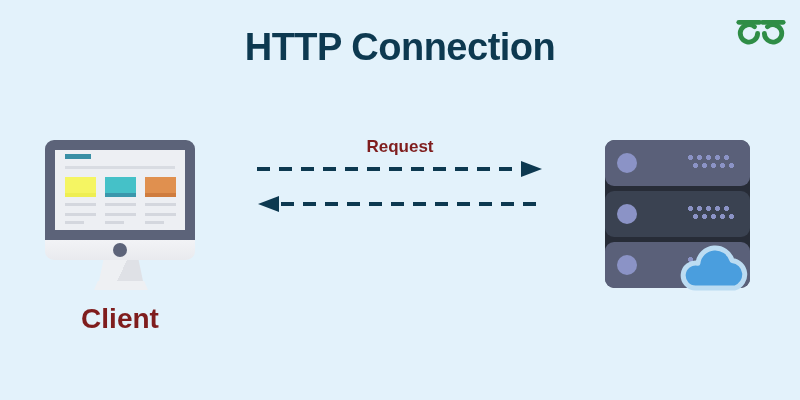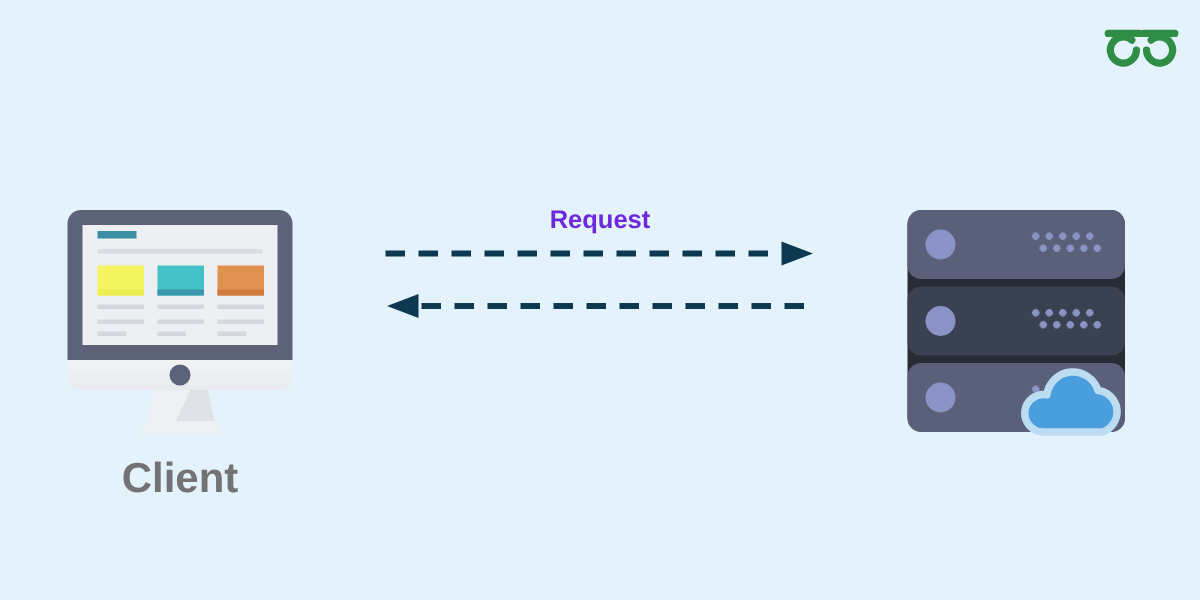--- a/index.html
+++ b/index.html
@@ -31,45 +31,46 @@
   .monitor-chin{position:absolute;left:45px;top:240px;width:150px;height:20px;
     background:linear-gradient(#f2f3f6,#e9eaee);border-radius:0 0 9px 9px;}
   .power-dot{position:absolute;left:68px;top:3px;width:14px;height:14px;border-radius:50%;background:#5c6379;}
   .stand-neck{position:absolute;left:99px;top:260px;width:44px;height:21px;
     background:linear-gradient(115deg,#eef0f3 52%,#dfe1e6 52%);
     clip-path:polygon(10% 0,90% 0,100% 100%,0 100%);}
   .stand-base{position:absolute;left:94px;top:281px;width:54px;height:9px;
     background:#eef0f3;clip-path:polygon(7% 0,93% 0,100% 100%,0 100%);}
   
   .arrow-group{position:absolute;left:255px;width:290px;}
-  .arrow-label{text-align:center;font-size:17px;font-weight:600;color:#6d28d9;height:22px;line-height:22px;}
+  .arrow-label{text-align:center;font-size:17px;font-weight:600;color:#7f1d1d;height:22px;line-height:22px;}
   .arrow-group svg{display:block;margin-top:2px;}
   .dash{stroke:#0d3950;stroke-width:4;stroke-dasharray:13 9;fill:none;}
   .head{fill:#0d3950;}
   
   .server-stack{position:absolute;left:605px;top:140px;width:145px;height:148px;
     background:#272c37;border-radius:10px;display:flex;flex-direction:column;gap:5px;}
   .server-unit{position:relative;height:46px;border-radius:9px;background:#5a6079;}
   .server-unit.dark{background:#3a4251;}
   .server-knob{position:absolute;left:12px;top:13px;width:20px;height:20px;border-radius:50%;background:#8b93c6;}
   .dots{position:absolute;right:15px;top:15px;}
   .dot-row{height:5px;width:44px;
     background:radial-gradient(circle closest-side,#8b93c6 92%,transparent) 0 0/9px 5px repeat-x;}
   .dot-row.r2{margin-top:3px;margin-left:5px;}
   .cloud{position:absolute;left:674px;top:236px;width:84px;height:60px;}
   
-  .entity-label{position:absolute;top:303px;text-align:center;font-size:28px;font-weight:700;color:#737373;}
+  .entity-label{position:absolute;top:303px;text-align:center;font-size:28px;font-weight:700;color:#7f1d1d;}
   .entity-label.client{left:45px;width:150px;}
   .entity-label.server{left:605px;width:145px;}
 </style>
 </head>
 <body>
 
 <div id="canvas">
 
+  <div class="title">HTTP Connection</div>
   <svg class="logo" viewBox="0 0 56 34" aria-hidden="true">
     <g stroke="#2f8d46" stroke-width="5" fill="none" stroke-linecap="round">
       <line x1="5" y1="9" x2="26.5" y2="9"></line>
       <line x1="29.5" y1="9" x2="51" y2="9"></line>
       <path d="M24.5 20.5 A9 9 0 1 1 21.3 13.6"></path>
       <path d="M31.5 20.5 A9 9 0 1 0 34.7 13.6"></path>
     </g>
   </svg>
 
   <div class="monitor-frame">

